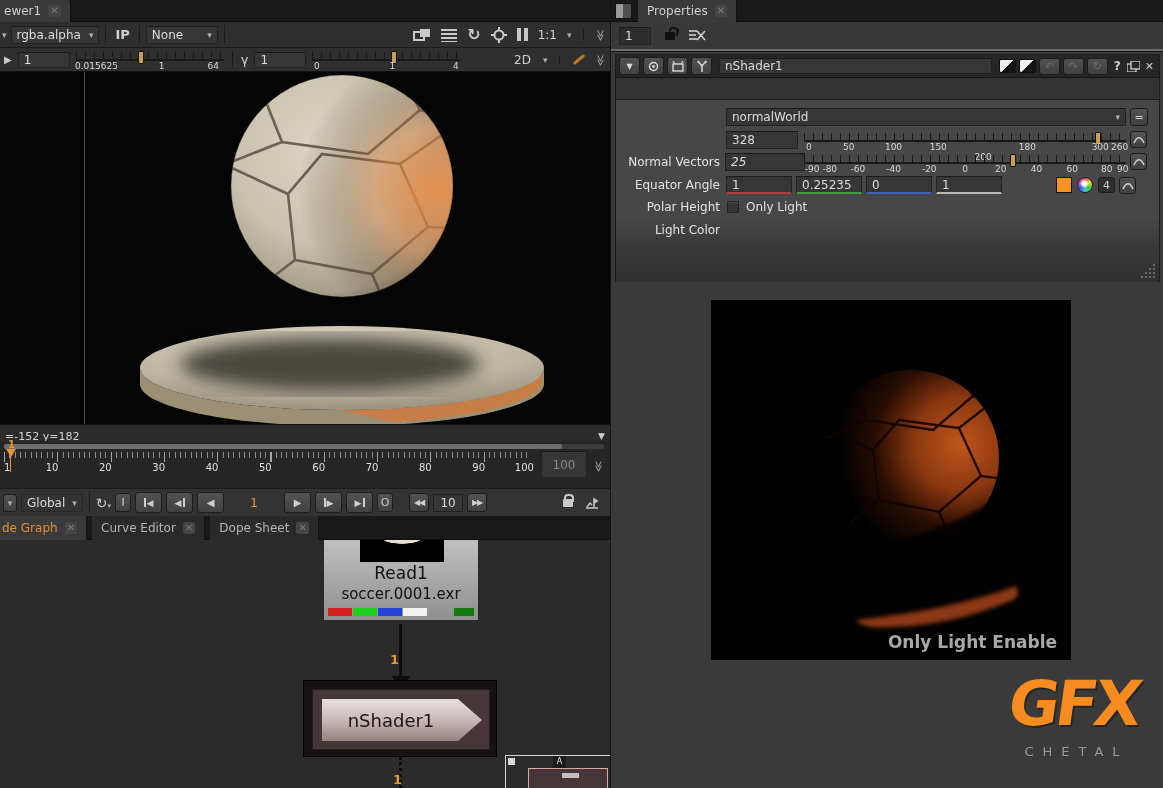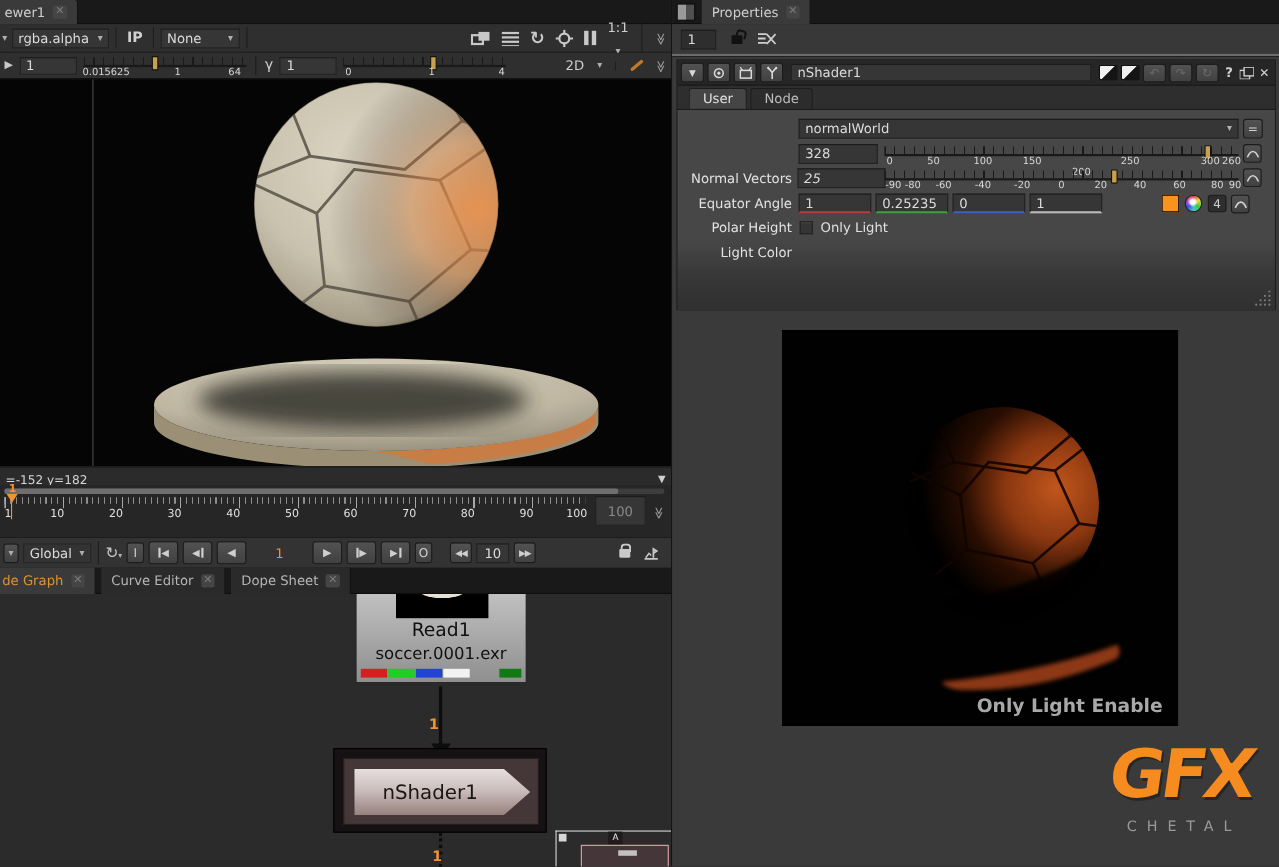--- a/index.html
+++ b/index.html
@@ -90,21 +90,21 @@
               <line x1="8" y1="0" x2="8" y2="3"></line>
               <line x1="8" y1="13" x2="8" y2="16"></line>
               <line x1="0" y1="8" x2="3" y2="8"></line>
               <line x1="13" y1="8" x2="16" y2="8"></line>
             </g>
           </svg>
         <span style="display:inline-flex;gap:3px;">
             <i style="width:4px;height:13px;background:#c9c9c9;"></i>
             <i style="width:4px;height:13px;background:#c9c9c9;"></i>
           </span>
-        <span style="display:inline-flex;align-items:center;gap:10px;font-size:12px;color:#cfcfcf;flex-direction:column;">
+        <span style="display:inline-flex;align-items:center;gap:10px;font-size:12px;color:#cfcfcf;">
           <span>1:1</span>
           <span class="caret">▾</span>
         </span>
         <div class="sep"></div>
         <span class="chev2">≫</span>
       </div>
     </div>
 
     <div class="abs" style="left:0;top:48px;width:610px;height:24px;background:#2f2f2f;border-bottom:1px solid #101010;display:flex;align-items:center;gap:6px;padding:0 4px;">
       <span style="color:#c9c9c9;font-size:10px;">▶</span>
@@ -395,28 +395,20 @@
         <span class="btn dim" style="width:21px;height:17px;">↷</span>
         <span class="btn dim" style="width:21px;height:17px;">↻</span>
         <span style="color:#cfcfcf;font-size:12px;font-weight:bold;padding:0 3px;">?</span>
         <svg width="13" height="11">
             <rect x="0" y="3" width="9" height="8" fill="none" stroke="#cfcfcf" stroke-width="1.3"></rect>
             <rect x="4" y="0" width="9" height="8" fill="#262626" stroke="#cfcfcf" stroke-width="1.3"></rect>
           </svg>
         <span style="color:#cfcfcf;font-size:11px;padding:0 2px;">✕</span>
       </div>
 
-      <div class="abs" style="left:0;top:23px;width:543px;height:21px;background:#2e2e2e;">
-        <span class="abs" style="left:10px;top:2px;height:19px;padding:0 12px;background:#454545;border:1px solid #1c1c1c;border-bottom:none;border-radius:3px 3px 0 0;font-size:12px;color:#e0e0e0;display:inline-flex;align-items:center;">
-            <span>User</span>
-          </span>
-        <span class="abs" style="left:66px;top:2px;height:19px;padding:0 12px;background:#2c2c2c;border:1px solid #1c1c1c;border-bottom:none;border-radius:3px 3px 0 0;font-size:12px;color:#bdbdbd;display:inline-flex;align-items:center;">
-            <span>Node</span>
-          </span>
-      </div>
 
       <div class="abs" style="left:0;top:44px;width:543px;height:183px;background:linear-gradient(#474747 0 118px,#383838 150px,#303030);border-top:1px solid #1c1c1c;">
 
         <div class="prow" style="top:8px;">
           <span class="plabel">Normal Vectors</span>
           <div class="field" style="position:absolute;left:110px;top:0;width:400px;height:18px;justify-content:space-between;">
             <span>normalWorld</span>
             <span class="caret">▾</span>
           </div>
           <span class="btn" style="position:absolute;left:514px;top:0;width:18px;height:18px;">
@@ -431,21 +423,21 @@
             </div>
           <div class="slider" style="position:absolute;left:188px;top:1px;width:322px;">
             <div class="ticks"></div>
             <div class="track"></div>
             <div class="handle" style="left:90.5%;"></div>
             <span class="lbl" style="left:1.5%;">0</span>
             <span class="lbl" style="left:13.9%;">50</span>
             <span class="lbl" style="left:27.8%;">100</span>
             <span class="lbl" style="left:41.7%;">150</span>
             <span class="lbl" style="left:55.6%;margin-top:10px;">200</span>
-            <span class="lbl" style="left:69.4%;">250</span>
+            <span class="lbl" style="left:69.4%;">180</span>
             <span class="lbl" style="left:83.3%;margin-left:28px;">300</span>
             <span class="lbl" style="left:98%;">260</span>
           </div>
           <span class="btn wavebtn" style="position:absolute;left:514px;top:0;">
               <svg width="12" height="10">
                 <path d="M1,8 C4,1 8,1 11,8" stroke="#d2d2d2" stroke-width="1.5" fill="none"></path>
               </svg>
             </span>
         </div>
 

